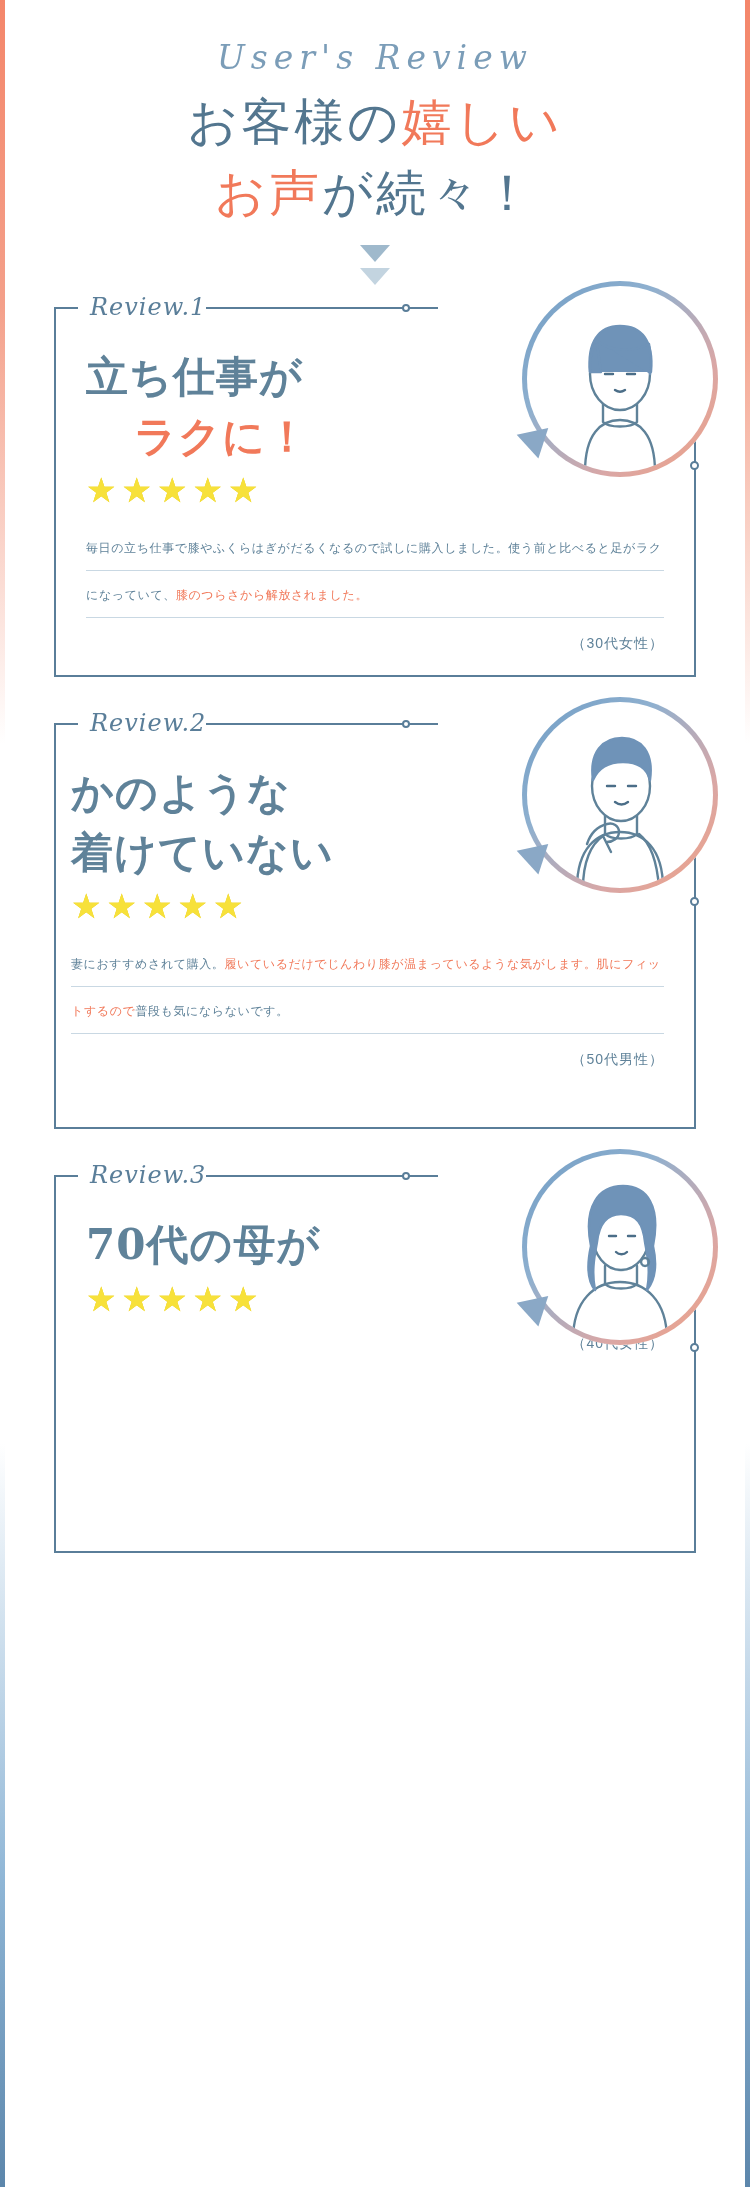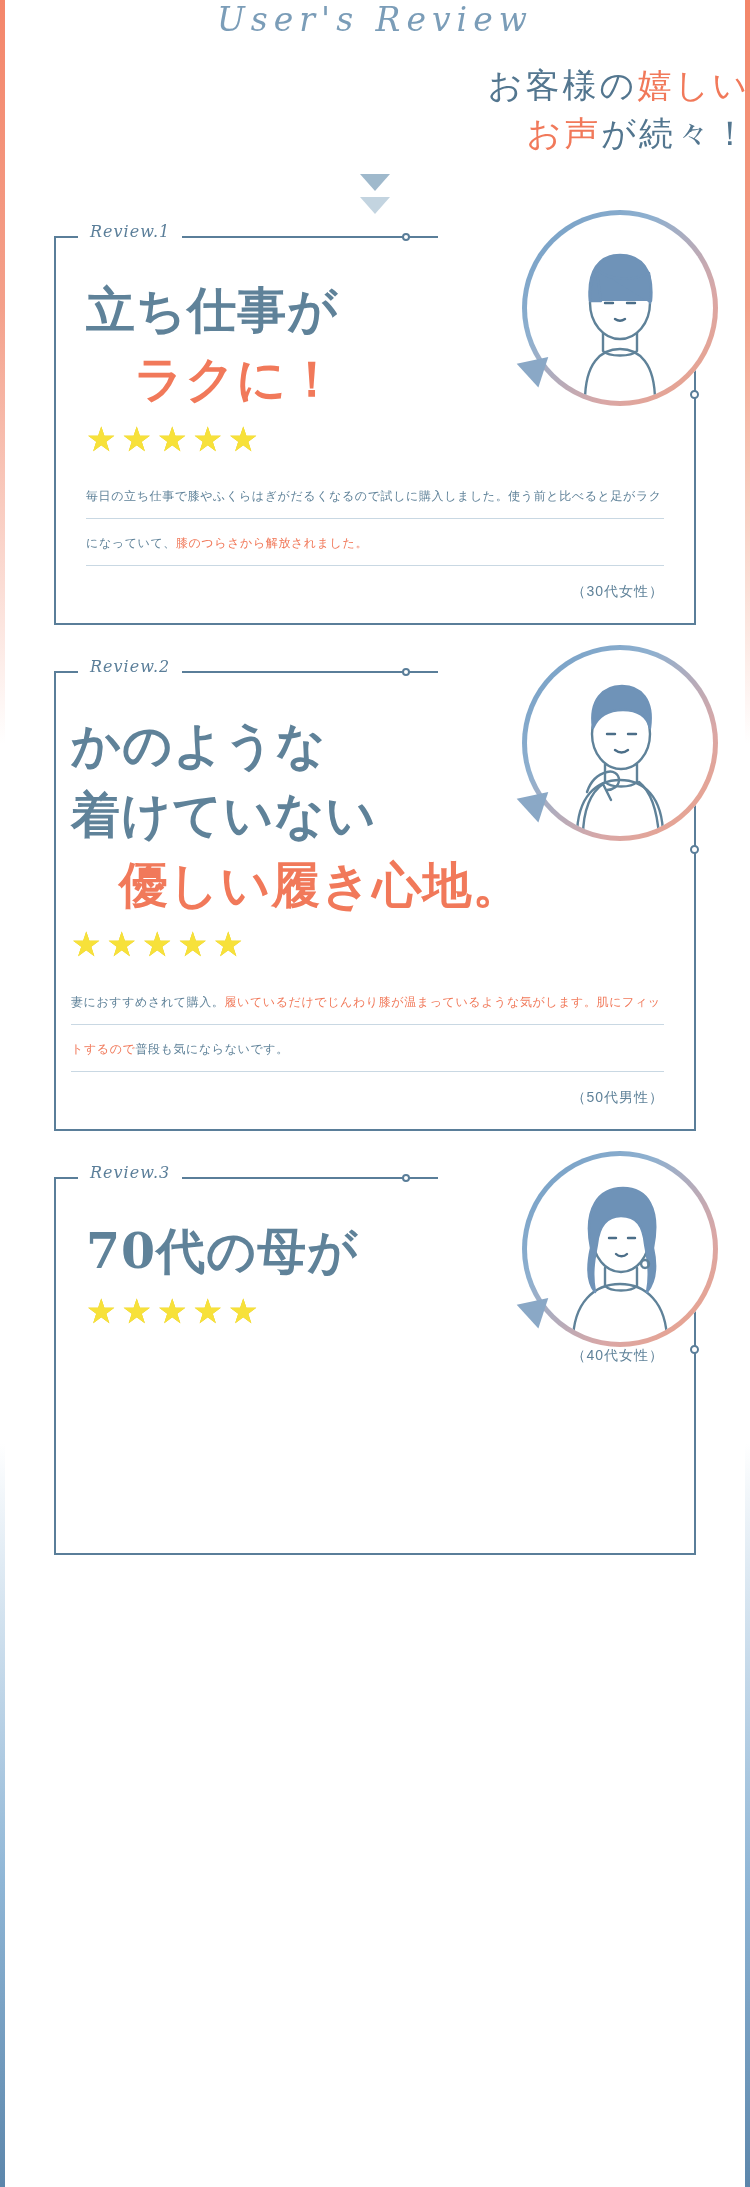--- a/index.html
+++ b/index.html
@@ -26,38 +26,38 @@
     top: 0;
     width: 5px;
     height: 100%;
     background: linear-gradient(to bottom, #f4866a 0%, #f4a08a 14%, #ffffff 34%, #ffffff 66%, #8fb6d6 86%, #5c86ab 100%);
   }
   .edge-bar.left { left: 0; }
   .edge-bar.right { right: 0; }
 
   .header {
     text-align: center;
+    padding-top: 38px;
   }
   .eyebrow {
     font-family: "DejaVu Serif", serif;
     font-size: 33px;
     letter-spacing: 6px;
     color: #7b9db8;
     font-style: italic;
     font-weight: 400;
   }
   .headline {
-    margin-top: 22px;
+    margin-top: 10px;
     font-family: "DejaVu Serif", serif;
-    font-size: 34px;
+    font-size: 50px;
     line-height: 1.42;
     color: #53768f;
     letter-spacing: 3px;
     font-weight: 400;
-    text-align: right;
   }
   .headline .accent { color: #f1795a; }
 
   .arrows {
     text-align: center;
     margin-top: 16px;
     line-height: 0.78;
   }
   .arrows .tri {
     display: block;
@@ -85,21 +85,21 @@
   }
   
   .review-label {
     position: absolute;
     top: -16px;
     left: 22px;
     background: #ffffff;
     padding: 0 12px;
     font-family: "DejaVu Serif", serif;
     font-style: italic;
-    font-size: 16px;
+    font-size: 24px;
     color: #5a7e99;
     letter-spacing: 1px;
   }
   
   .box-notch {
     position: absolute;
     background: #ffffff;
   }
   .notch-top {
     top: -4px;
@@ -110,21 +110,21 @@
   .notch-right {
     top: -4px;
     right: -4px;
     width: 8px;
     height: 120px;
   }
 
   .quote {
     font-family: "DejaVu Serif", serif;
     font-weight: bold;
-    font-size: 49px;
+    font-size: 42px;
     line-height: 1.42;
     color: #5f8299;
     letter-spacing: 1px;
     margin: 0 0 2px 0;
     position: relative;
     z-index: 3;
   }
   .quote .accent { color: #f1795a; margin-left: 48px; }
 
   .stars {
@@ -306,21 +306,20 @@
       <div class="box-notch notch-right"></div>
       <div class="review-label">Review.2</div>
       <div class="connector" style="width:200px;">
         <span class="dot"></span>
       </div>
       <span class="side-dot" style="top:172px;"></span>
 
       <div class="quote" style="padding-top:12px;">
         <div>かのような</div>
         <div>着けていない</div>
-        <div class="accent">優しい履き心地。</div>
       </div>
       <div class="stars">★★★★★</div>
       <div class="body-text">
         <span>妻におすすめされて購入。</span><span class="accent">履いているだけでじんわり膝が温まっているような気がします。肌にフィットするので</span><span>普段も気にならないです。</span>
       </div>
       <div class="attribution">（50代男性）</div>
     </div>
 
     <div class="avatar">
       <div class="ring">

